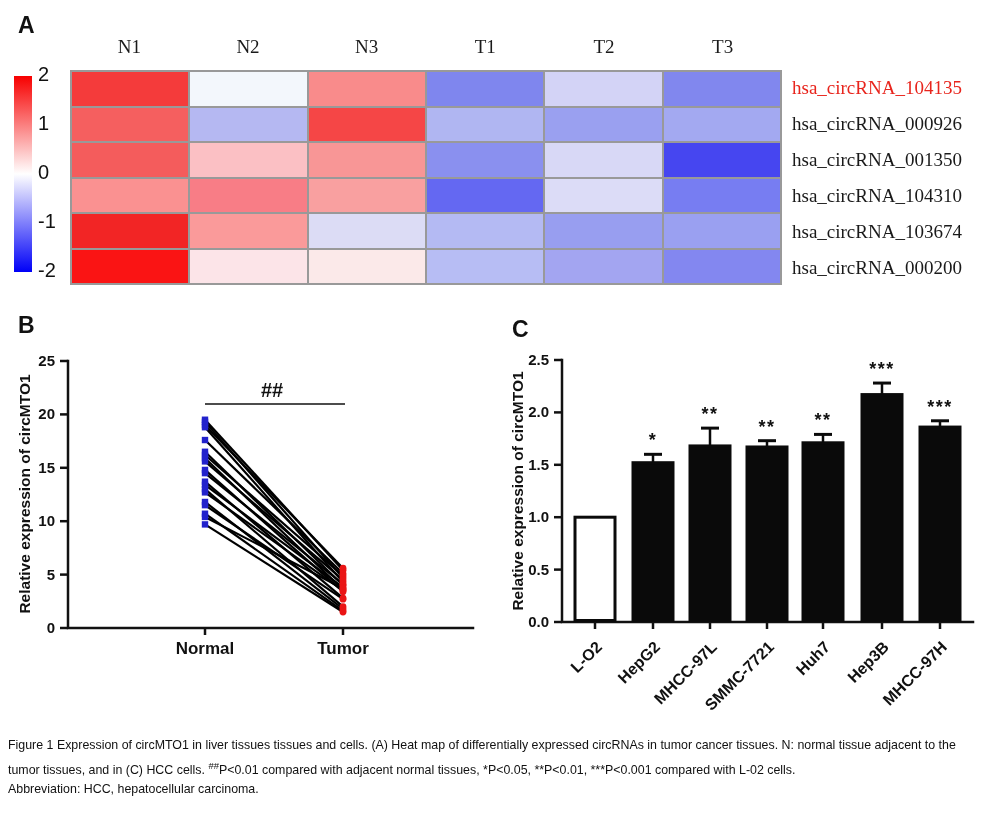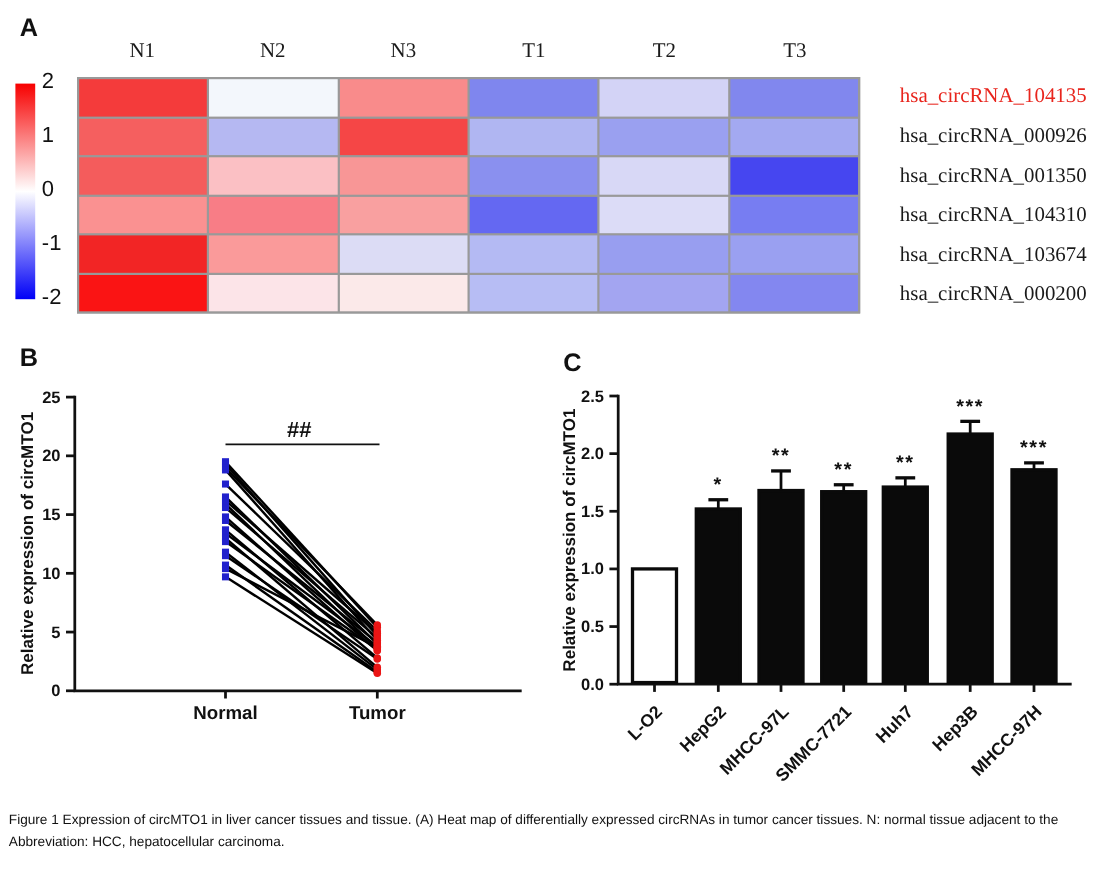--- a/index.html
+++ b/index.html
@@ -11,21 +11,21 @@
             background:linear-gradient(to bottom,#f70000 0%,#ffffff 50%,#0000f7 100%);}
   .cb-tick{position:absolute;left:38px;transform:translateY(-55%);font-size:20px;color:#111;}
   .hm-cols{position:absolute;left:70px;top:36px;width:712px;display:grid;
            grid-template-columns:repeat(6,1fr);}
   .hm-col-label{text-align:center;font-family:"Liberation Serif",serif;font-size:19px;color:#1a1a1a;}
   .hm-grid{position:absolute;left:70px;top:70px;width:708px;height:211px;display:grid;
            grid-template-columns:repeat(6,1fr);grid-template-rows:repeat(6,1fr);
            gap:2px;background:#999;border:2px solid #999;}
   .hm-cell{width:100%;height:100%;}
   .hm-rows{position:absolute;left:792px;top:70px;height:215px;display:flex;
-           flex-direction:column;justify-content:space-around;margin-left:26px;}
+           flex-direction:column;justify-content:space-around;}
   .hm-row-label{font-family:"Liberation Serif",serif;font-size:19px;color:#1a1a1a;line-height:19px;}
   .hm-row-label.hl{color:#e8251d;}
   
   .charts{position:absolute;left:0;top:0;}
   
   .caption{position:absolute;left:8px;top:736px;width:984px;font-size:12.4px;
            line-height:19.5px;color:#111;}
   .cap-line{white-space:nowrap;}
   .cap-b{font-weight:normal;}
   .cap-sup{vertical-align:super;font-size:9.5px;}
@@ -236,16 +236,17 @@
         <rect x="920" y="427.072" width="40" height="193.428" fill="#0a0a0a" stroke="#0a0a0a" stroke-width="3"></rect>
         <line x1="940" y1="427.072" x2="940" y2="420.784" stroke="#0a0a0a" stroke-width="2.5"></line>
         <line x1="931" y1="420.784" x2="949" y2="420.784" stroke="#0a0a0a" stroke-width="3"></line>
         <text font-family="&quot;Liberation Sans&quot;,sans-serif" font-weight="bold" fill="#111" x="940" y="412.784" font-size="18" text-anchor="middle" letter-spacing="1.5">***</text>
         <line x1="940" y1="622" x2="940" y2="629" stroke="#111" stroke-width="2.5"></line>
         <text font-family="&quot;Liberation Sans&quot;,sans-serif" font-weight="bold" fill="#111" x="948" y="648" font-size="16" text-anchor="end" transform="rotate(-45 948 648)">MHCC-97H</text>
       </g>
   </svg>
 
   <div class="caption" id="caption">
-      <div class="cap-line"><span class="cap-b">Figure 1 </span><span>Expression of circMTO1 in liver cancer tissues and tissue. </span><span class="cap-b">(A)</span><span> Heat map of differentially expressed circRNAs in tumor cancer tissues. N: normal tissue adjacent to the</span></div>
+      <div class="cap-line"><span class="cap-b">Figure 1 </span><span>Expression of circMTO1 in liver tissues tissues and cells. </span><span class="cap-b">(A)</span><span> Heat map of differentially expressed circRNAs in tumor cancer tissues. N: normal tissue adjacent to the</span></div>
+      <div class="cap-line"><span>tumor tissues, and in </span><span class="cap-b">(C)</span><span> HCC cells. </span><span class="cap-sup">##</span><span>P&lt;0.01 compared with adjacent normal tissues, *P&lt;0.05, **P&lt;0.01, ***P&lt;0.001 compared with L-02 cells.</span></div>
       <div class="cap-line"><span class="cap-b">Abbreviation:</span><span> HCC, hepatocellular carcinoma.</span></div>
     </div>
 </div>
 
 </body></html>

